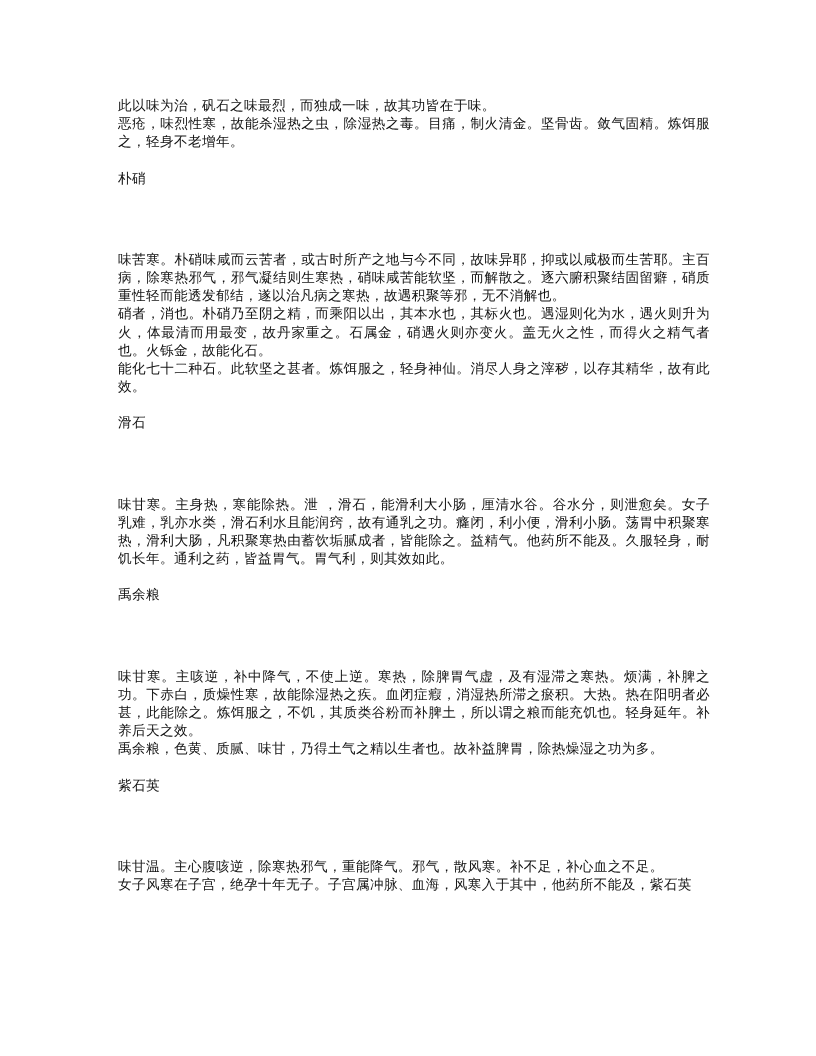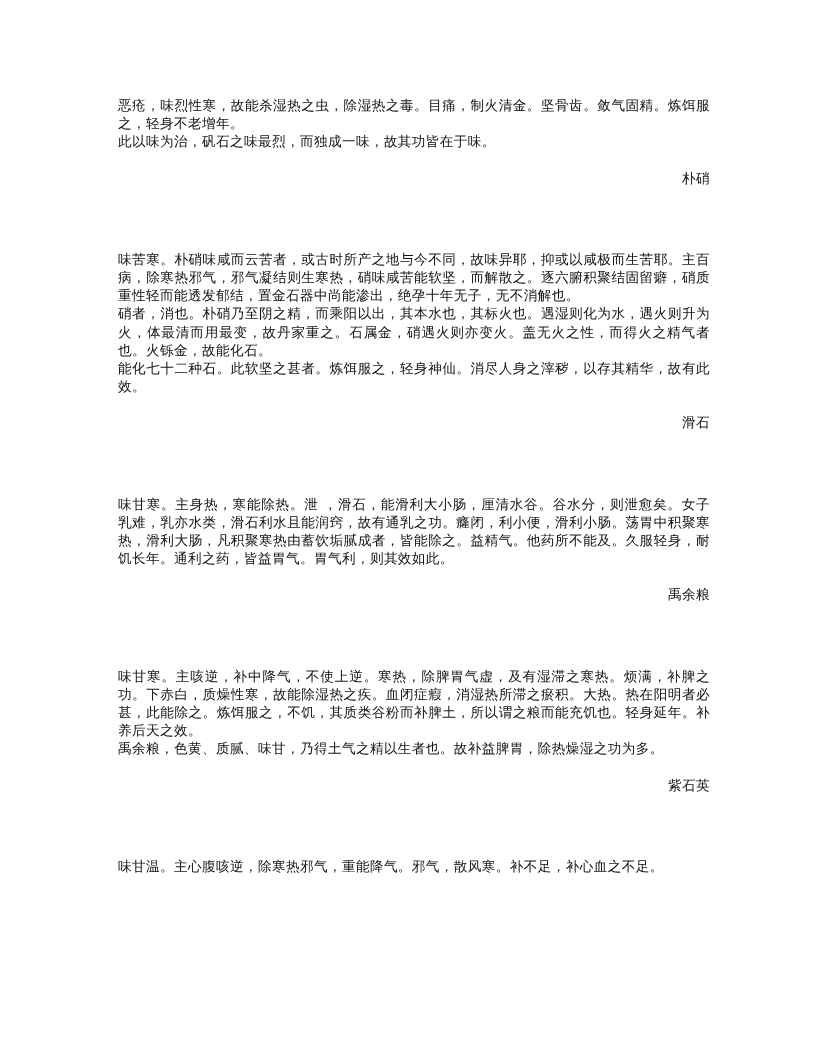--- a/index.html
+++ b/index.html
@@ -27,40 +27,39 @@
       margin: 0;
       letter-spacing: 0.4px;
       text-align: justify;
       word-break: break-all;
     }
     .heading {
       font-size: 13.6px;
       line-height: 18.2px;
       margin: 0;
       letter-spacing: 0.4px;
-      text-align: right;
     }
     .gap-before-heading { height: 18px; }
     .gap-after-heading { height: 63px; }
   </style>
 </head>
 <body>
 
 <div class="page">
 
   <div>
+    <p class="para">此以味为治，矾石之味最烈，而独成一味，故其功皆在于味。</p>
     <p class="para">恶疮，味烈性寒，故能杀湿热之虫，除湿热之毒。目痛，制火清金。坚骨齿。敛气固精。炼饵服之，轻身不老增年。</p>
-    <p class="para">此以味为治，矾石之味最烈，而独成一味，故其功皆在于味。</p>
   </div>
 
   <div>
     <div class="gap-before-heading"></div>
     <p class="heading">朴硝</p>
     <div class="gap-after-heading"></div>
-    <p class="para">味苦寒。朴硝味咸而云苦者，或古时所产之地与今不同，故味异耶，抑或以咸极而生苦耶。主百病，除寒热邪气，邪气凝结则生寒热，硝味咸苦能软坚，而解散之。逐六腑积聚结固留癖，硝质重性轻而能透发郁结，置金石器中尚能渗出，绝孕十年无子，无不消解也。</p>
+    <p class="para">味苦寒。朴硝味咸而云苦者，或古时所产之地与今不同，故味异耶，抑或以咸极而生苦耶。主百病，除寒热邪气，邪气凝结则生寒热，硝味咸苦能软坚，而解散之。逐六腑积聚结固留癖，硝质重性轻而能透发郁结，遂以治凡病之寒热，故遇积聚等邪，无不消解也。</p>
     <p class="para">硝者，消也。朴硝乃至阴之精，而乘阳以出，其本水也，其标火也。遇湿则化为水，遇火则升为火，体最清而用最变，故丹家重之。石属金，硝遇火则亦变火。盖无火之性，而得火之精气者也。火铄金，故能化石。</p>
     <p class="para">能化七十二种石。此软坚之甚者。炼饵服之，轻身神仙。消尽人身之滓秽，以存其精华，故有此效。</p>
   </div>
 
   <div>
     <div class="gap-before-heading"></div>
     <p class="heading">滑石</p>
     <div class="gap-after-heading"></div>
     <p class="para">味甘寒。主身热，寒能除热。泄 ，滑石，能滑利大小肠，厘清水谷。谷水分，则泄愈矣。女子乳难，乳亦水类，滑石利水且能润窍，故有通乳之功。癃闭，利小便，滑利小肠。荡胃中积聚寒热，滑利大肠，凡积聚寒热由蓄饮垢腻成者，皆能除之。益精气。他药所不能及。久服轻身，耐饥长年。通利之药，皆益胃气。胃气利，则其效如此。</p>
   </div>
@@ -71,15 +70,16 @@
     <div class="gap-after-heading"></div>
     <p class="para">味甘寒。主咳逆，补中降气，不使上逆。寒热，除脾胃气虚，及有湿滞之寒热。烦满，补脾之功。下赤白，质燥性寒，故能除湿热之疾。血闭症瘕，消湿热所滞之瘀积。大热。热在阳明者必甚，此能除之。炼饵服之，不饥，其质类谷粉而补脾土，所以谓之粮而能充饥也。轻身延年。补养后天之效。</p>
     <p class="para">禹余粮，色黄、质腻、味甘，乃得土气之精以生者也。故补益脾胃，除热燥湿之功为多。</p>
   </div>
 
   <div>
     <div class="gap-before-heading"></div>
     <p class="heading">紫石英</p>
     <div class="gap-after-heading"></div>
     <p class="para">味甘温。主心腹咳逆，除寒热邪气，重能降气。邪气，散风寒。补不足，补心血之不足。</p>
+    <p class="para">女子风寒在子宫，绝孕十年无子。子宫属冲脉、血海，风寒入于其中，他药所不能及，紫石英</p>
   </div>
 
 </div>
 
 </body></html>

